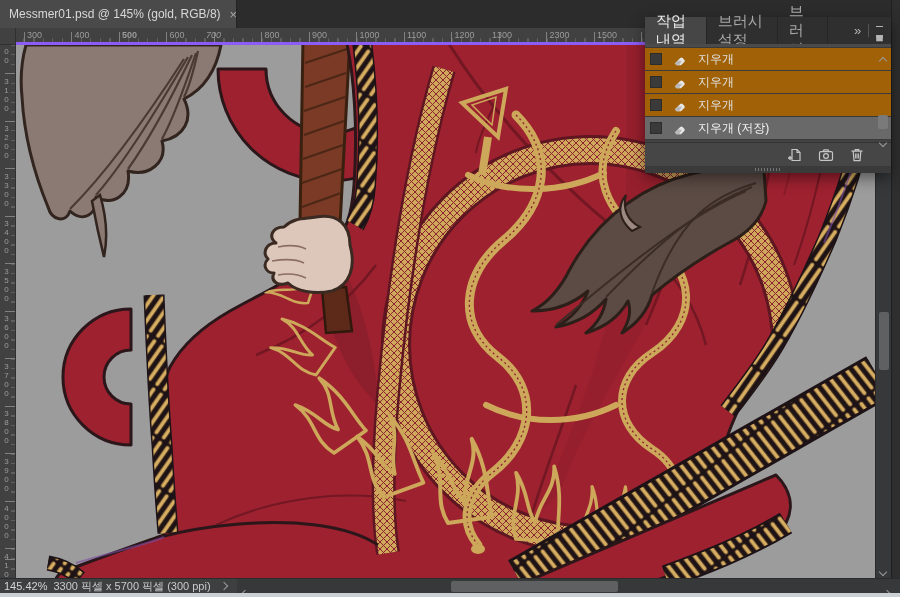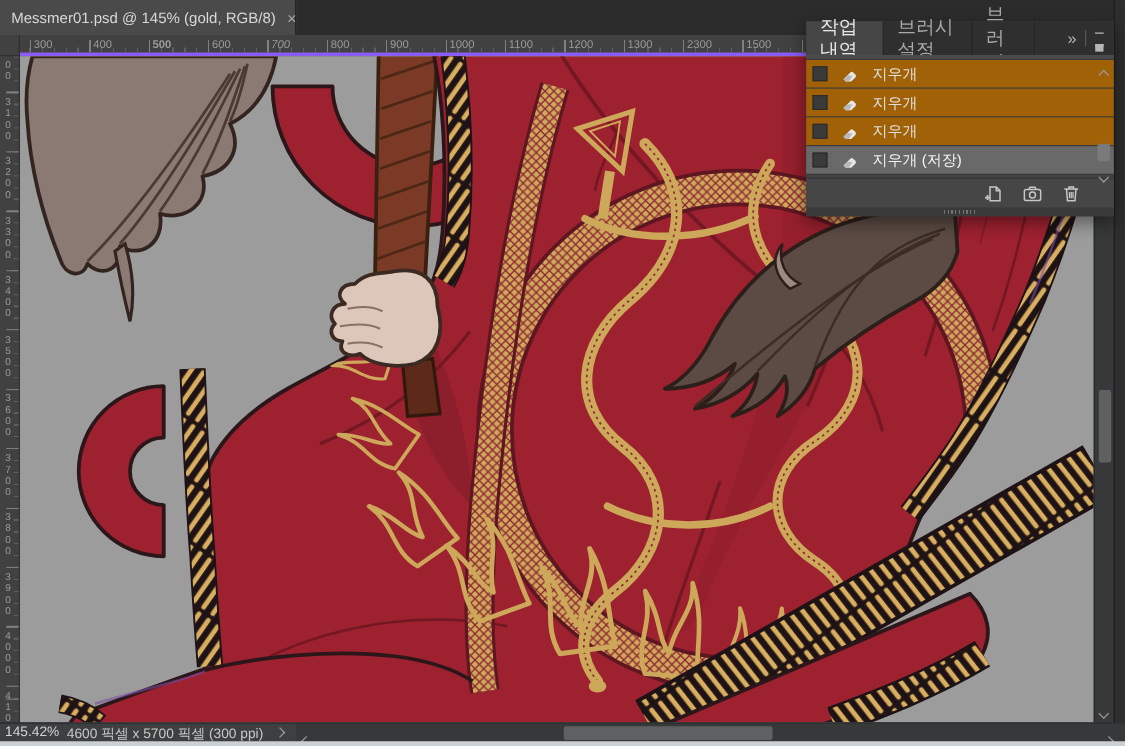--- a/index.html
+++ b/index.html
@@ -100,27 +100,27 @@
   </div>
 
   <div class="ruler-corner"></div>
   <div class="hruler" id="hruler">
     <div class="min"></div>
     <div class="maj"></div>
   <span class="lab" style="left: 11px;">300</span>
       <span class="lab" style="left: 58.5px;">400</span>
       <span class="lab" style="left: 106px; font-weight: bold;">500</span>
       <span class="lab" style="left: 153.5px;">600</span>
-      <span class="lab" style="left: 201px; font-style: italic;">700</span>
+      <span class="lab" style="left: 190px; font-style: italic;">700</span>
       <span class="lab" style="left: 248.5px;">800</span>
       <span class="lab" style="left: 296px;">900</span>
       <span class="lab" style="left: 343.5px;">1000</span>
       <span class="lab" style="left: 391px;">1100</span>
       <span class="lab" style="left: 438.5px;">1200</span>
-      <span class="lab" style="left: 486px;">1300</span>
+      <span class="lab" style="left: 476px;">1300</span>
       <span class="lab" style="left: 533.5px;">2300</span>
       <span class="lab" style="left: 581px;">1500</span>
       <span class="lab" style="left: 628.5px;">1600</span>
     </div>
   <div class="vruler" id="vruler">
     <div class="min"></div>
     <div class="maj"></div>
   <span class="lab" style="top: -16px;">3000</span>
       <span class="lab" style="top: 31.5px;">3100</span>
       <span class="lab" style="top: 79px;">3200</span>
@@ -393,21 +393,21 @@
         <path d="M6.6 6.5 V11.5 M8 6.5 V11.5 M9.4 6.5 V11.5" stroke="#c6c6c6" stroke-width="1"></path>
       </svg>
     </div>
     <div class="p-grip">
         <i></i>
       </div>
   </div>
 
   <div class="statusbar">
     <span class="zoom">145.42%</span>
-    <span class="info">4600 픽셀 x 5700 픽셀 (300 ppi)</span>
+    <span class="info">3300 픽셀 x 5700 픽셀 (300 ppi)</span>
     <i class="chev right exp"></i>
     <div class="hscroll">
       <span class="arr-l"><i class="chev left"></i></span>
       <div class="thumb"></div>
       <span class="arr-r"><i class="chev right"></i></span>
     </div>
   </div>
   <div class="bottomstrip"></div>
 </div>
 

